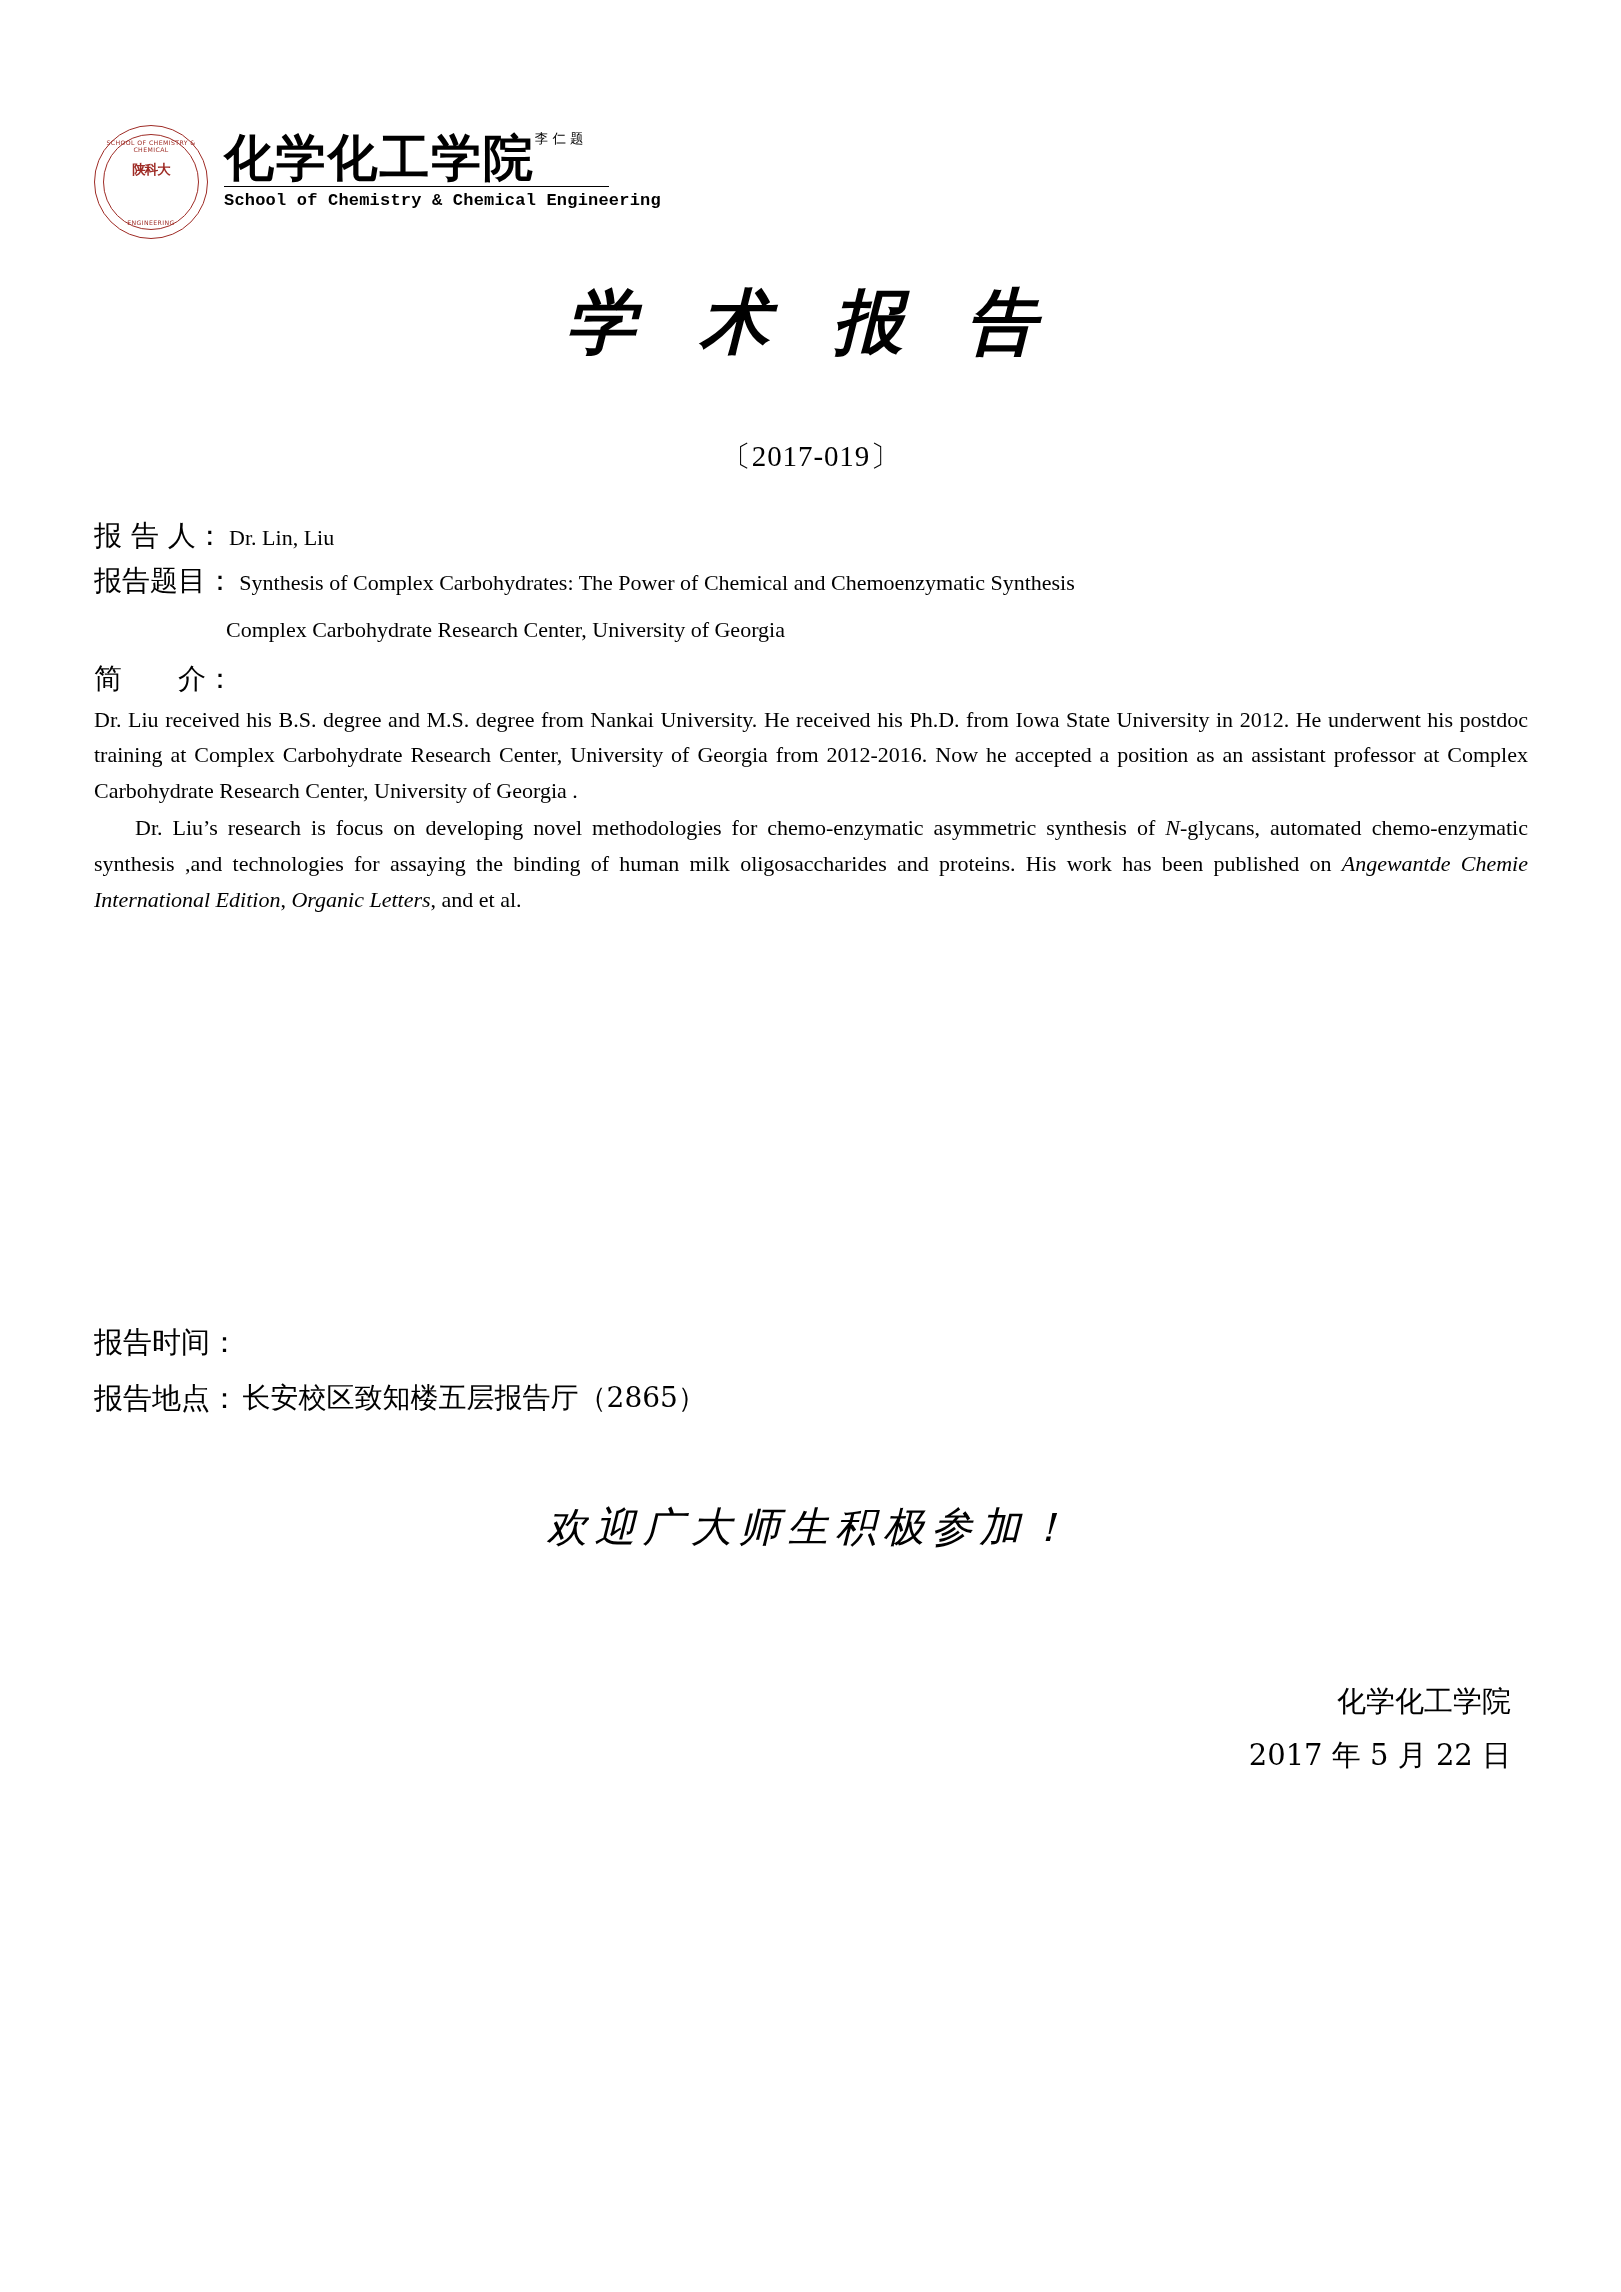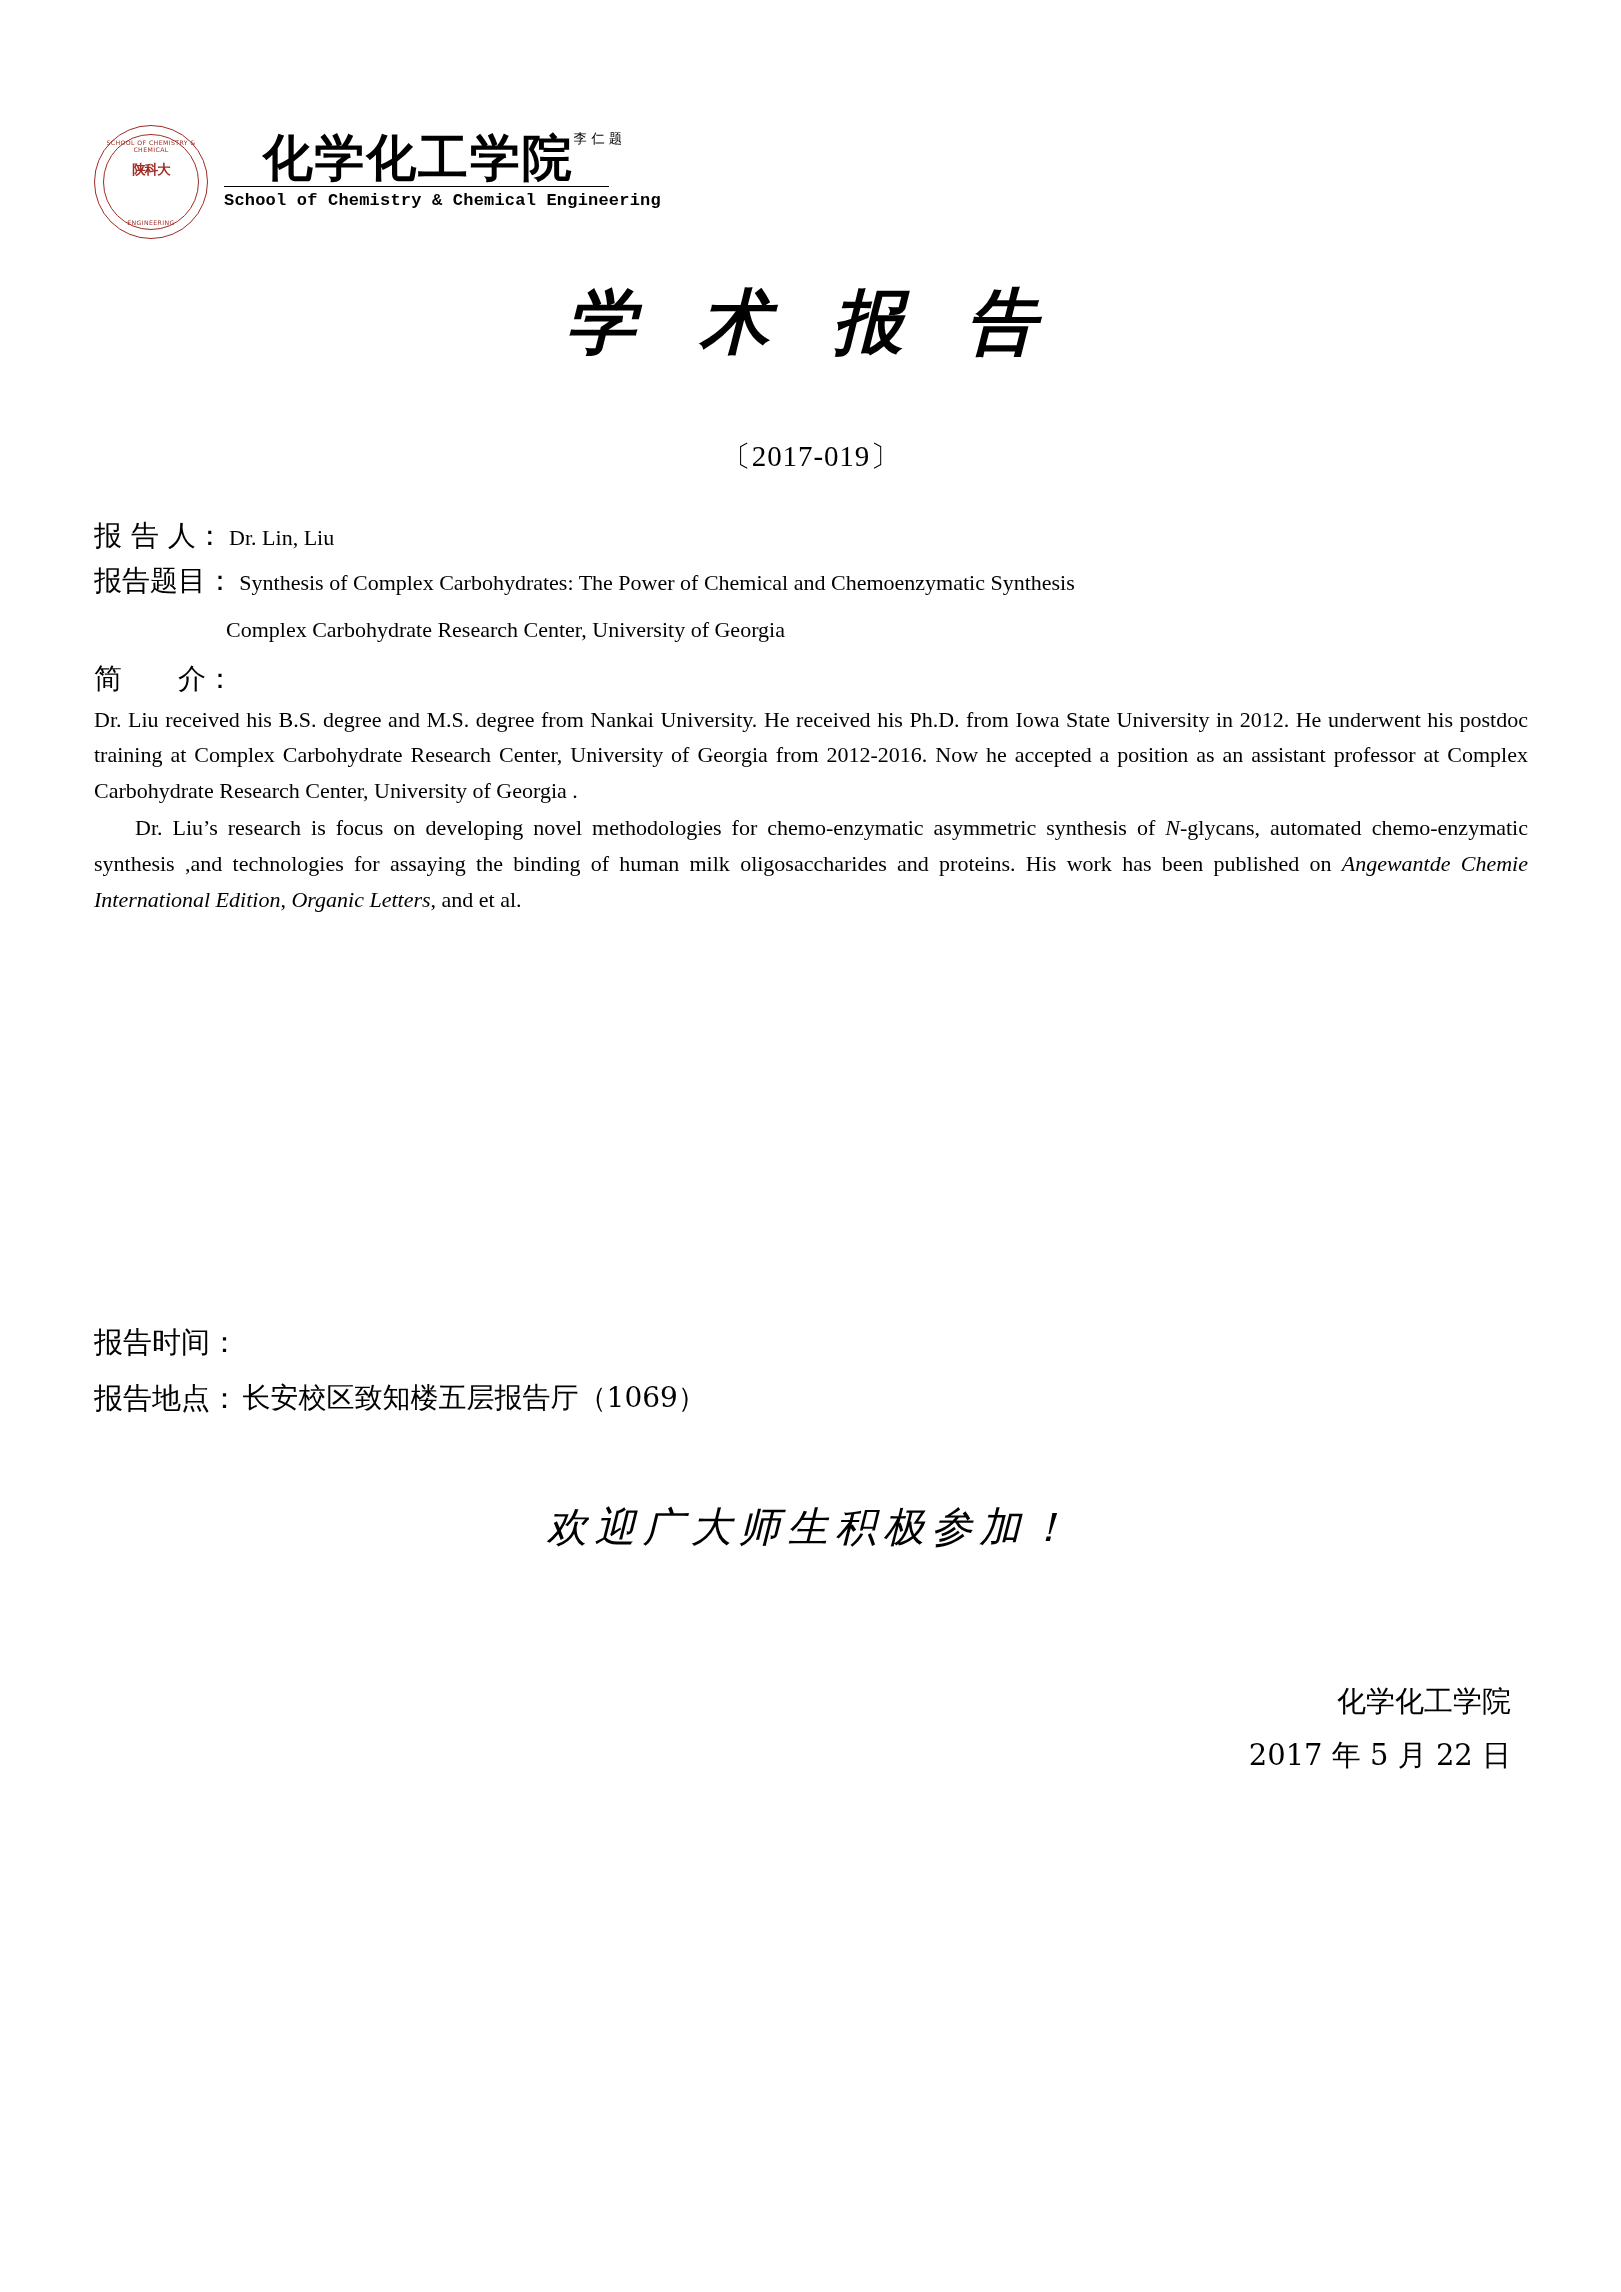--- a/index.html
+++ b/index.html
@@ -77,21 +77,20 @@
     bottom: 12.5px;
     text-align: center;
     font-size: 6.2px;
     color: #9e2b25;
     font-family: "DejaVu Sans", sans-serif;
     letter-spacing: 0.4px;
   }
   .head-text {
     margin-left: 16px;
     padding-top: 7.1px;
-    text-align: center;
   }
   .head-cn {
     font-family: "DejaVu Serif", serif;
     font-size: 50px;
     font-weight: bold;
     letter-spacing: 1.8px;
     line-height: 1.05;
     white-space: nowrap;
   }
   .head-cn .small-cn {
@@ -279,21 +278,21 @@
       <div class="bio-para2"><span>Dr. Liu’s research is focus on developing novel methodologies for chemo-enzymatic asymmetric synthesis of </span><span class="it">N</span><span>-glycans, automated chemo-enzymatic synthesis ,and technologies for assaying the binding of human milk oligosaccharides and proteins. His work has been published on </span><span class="it">Angewantde Chemie International Edition</span><span>, </span><span class="it">Organic Letters</span><span>, and et al.</span></div>
     </div>
   </div>
 
   <div class="schedule">
     <div class="sched-row">
       <div class="sched-label">报告时间：</div>
     </div>
     <div class="sched-row">
       <div class="sched-label">报告地点：</div>
-      <div class="sched-value">长安校区致知楼五层报告厅（1069）</div>
+      <div class="sched-value">长安校区致知楼五层报告厅（2865）</div>
     </div>
   </div>
 
   <div class="welcome">欢迎广大师生积极参加！</div>
 
   <div class="signature">
     <div>化学化工学院</div>
     <div>2017 年 5 月 22 日</div>
   </div>
 

